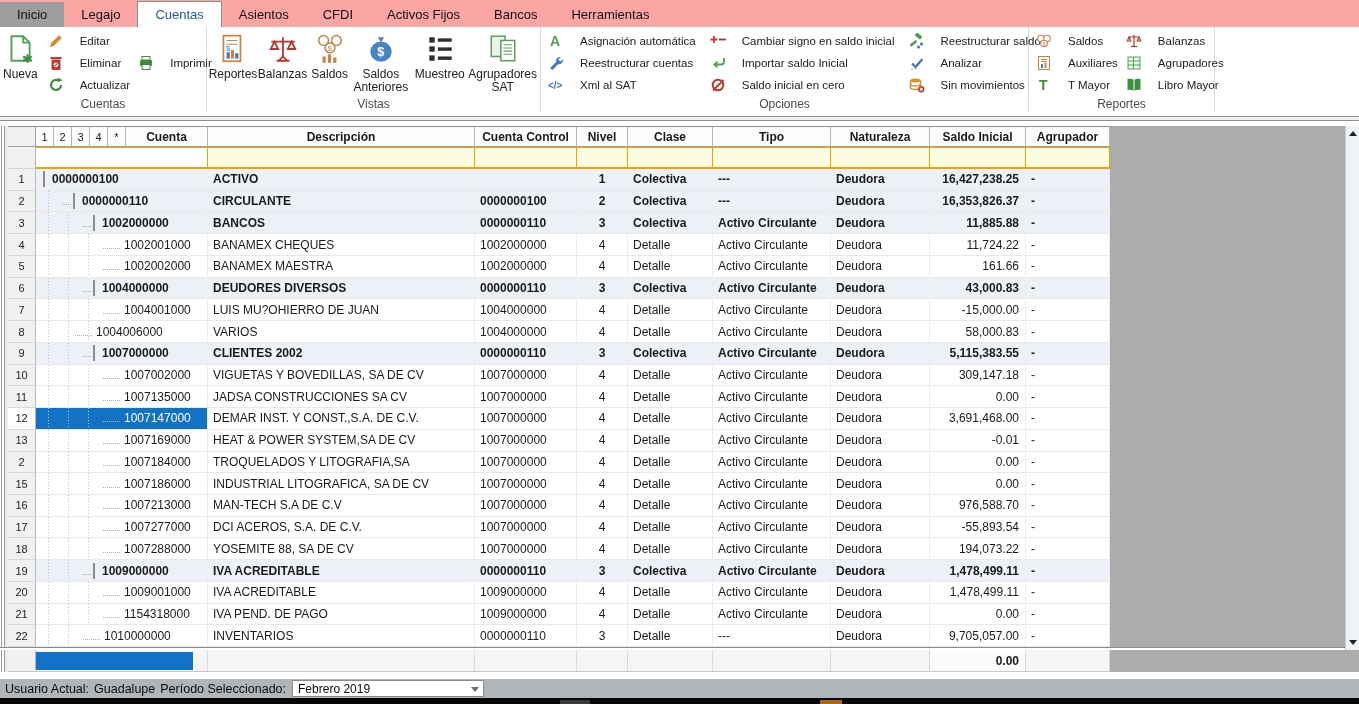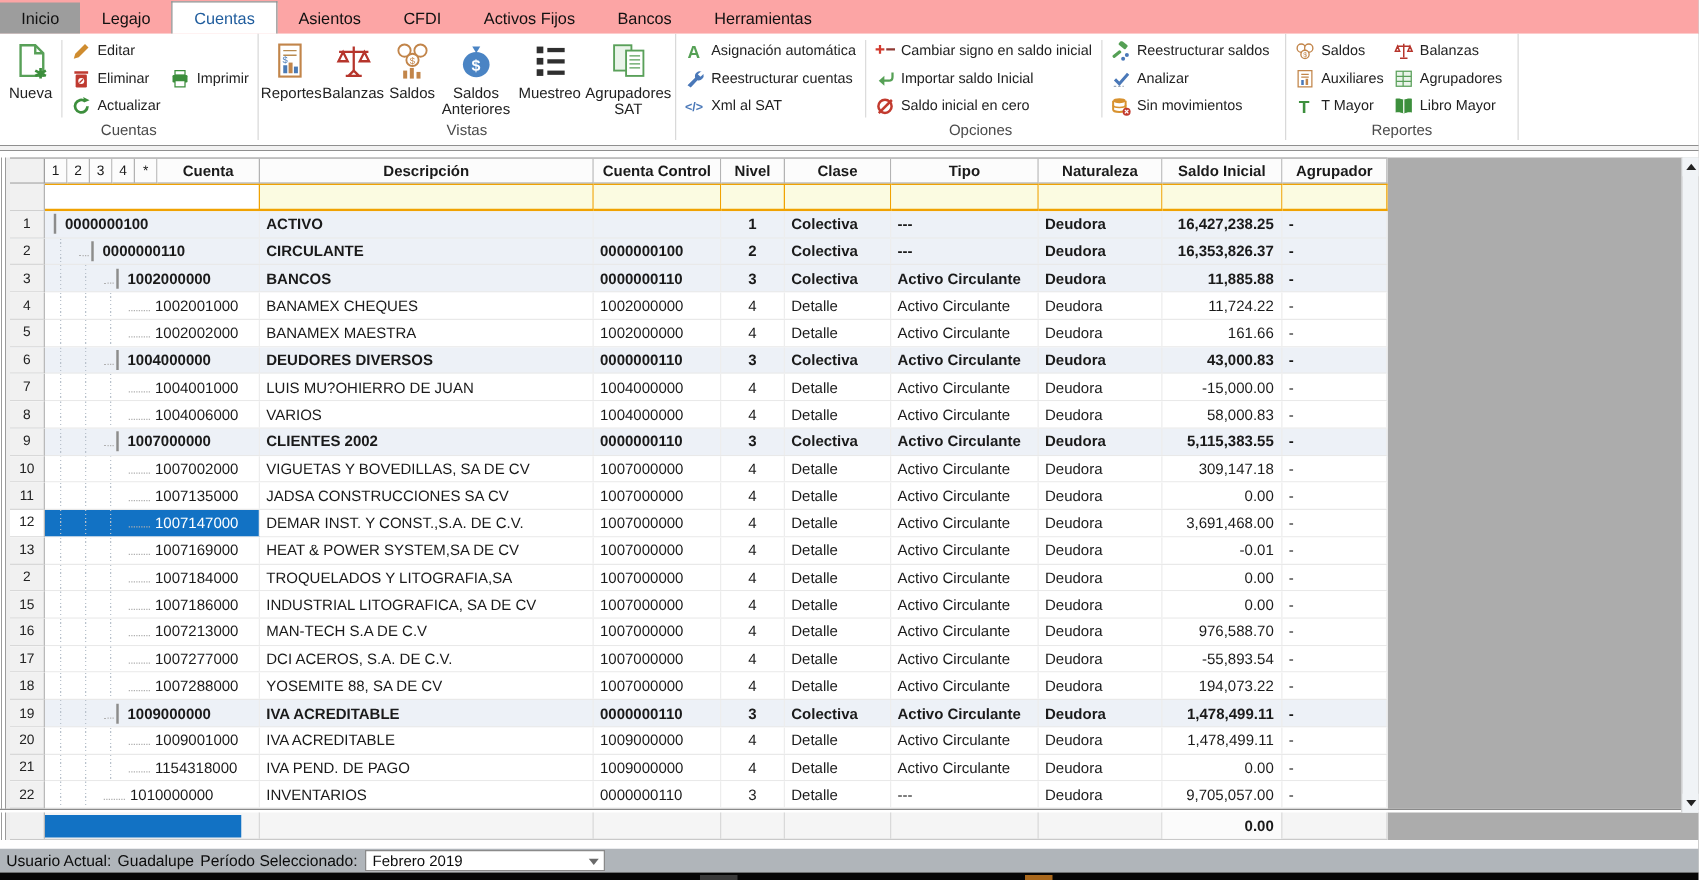--- a/index.html
+++ b/index.html
@@ -21,21 +21,21 @@
   .g-cuentas { width:207px; } .g-vistas { width:334px; } .g-opciones { width:488px; } .g-reportes { width:186px; }
   .g-rest { flex:1; border-right:none; }
   .grow { display:flex; height:66px; }
   .vdiv { width:1px; background:#dcdcdc; margin:2px 3px; }
   .bigbtn { display:flex; flex-direction:column; align-items:center; justify-content:flex-start; padding-top:3px; text-align:center; }
   .bigbtn .bb-label { font-size:12px; line-height:1.1; margin-top:3px; color:#222; }
   .bb-nueva{width:45px;} .bb-auxiliar{width:46px;} .bb-balanzas{width:54px;} .bb-saldos{width:42px;}
   .bb-saldosant{width:62px;} .bb-muestreo{width:58px;} .bb-agrupsat{width:70px;}
   .smallcol { display:flex; flex-direction:column; justify-content:space-around; }
   .smallcol.center { justify-content:center; }
-  .smallitem { display:flex; align-items:center; gap:5px; height:22px; padding:0 4px; white-space:nowrap; font-size:11.5px; color:#222; }
+  .smallitem { display:flex; align-items:center; gap:16px; height:22px; padding:0 4px; white-space:nowrap; font-size:11.5px; color:#222; }
   .icon16 { width:16px; height:16px; flex:0 0 16px; display:inline-block; }
   .icon16 svg { width:16px; height:16px; display:block; }
   .icon30 svg { width:32px; height:32px; display:block; }
   
   .band { position:absolute; top:112px; left:0; right:0; height:14px;
     background:linear-gradient(to bottom,#ffffff 0 4px,#8f8f8f 4px 5px,#f2f2f2 5px 8px,#8f8f8f 8px 9px,#ffffff 9px 14px); }
   
   .gridwrap { position:absolute; top:126px; left:0; right:0; height:546px; background:#fff; }
   .leftstrip { position:absolute; left:0; top:0; bottom:0; width:8px;
     background:linear-gradient(to right,#ffffff 0 1px,#9a9a9a 1px 2px,#ffffff 2px 4px,#9a9a9a 4px 5px,#ededed 5px 8px); }
@@ -567,21 +567,21 @@
     <div class="cell">1004000000</div>
     <div class="cell ctr">4</div>
     <div class="cell">Detalle</div>
     <div class="cell">Activo Circulante</div>
     <div class="cell">Deudora</div>
     <div class="cell num">-15,000.00</div>
     <div class="cell">-</div>
   </div>
           <div class="row">
     <div class="cell cell-gutter">8</div>
-    <div class="cell tree" style="padding-left: 67px;">
+    <div class="cell tree" style="padding-left: 39px;">
       <span class="tree-slot"><span class="stub long"></span></span>
       <span class="acct">1004006000</span>
     <span class="guide" style="left: 12px;"></span>
               <span class="guide" style="left: 32px;"></span>
               <span class="guide" style="left: 52px;"></span>
             </div>
     <div class="cell">VARIOS</div>
     <div class="cell">1004000000</div>
     <div class="cell ctr">4</div>
     <div class="cell">Detalle</div>

